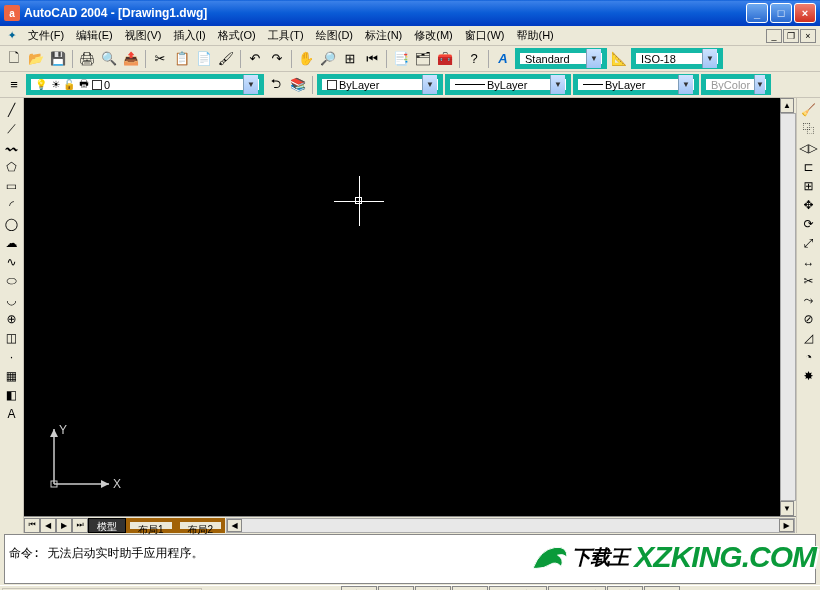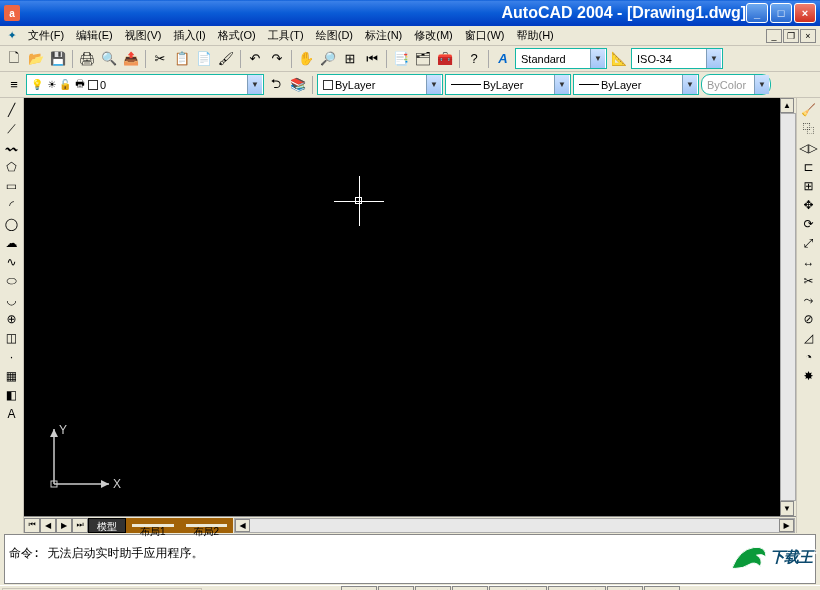--- a/index.html
+++ b/index.html
@@ -1,41 +1,41 @@
 <!DOCTYPE html>
 <html><head>
 <meta charset="utf-8">
 <style>
 * { margin: 0; padding: 0; box-sizing: border-box; }
 body { font-family: "Microsoft YaHei", SimSun, sans-serif; font-size: 11px; background: #ece9d8; width: 820px; height: 590px; overflow: hidden; position: relative; }
 
 
 .titlebar { background: linear-gradient(to bottom, #0a5bd6, #3a80e8 5%, #0a5bd6 50%, #003bc0); height: 26px; display: flex; align-items: center; color: #fff; padding: 0 4px; }
 .titlebar .app-icon { width: 16px; height: 16px; background: #e64; border-radius: 2px; margin-right: 4px; display: inline-flex; align-items: center; justify-content: center; font-size: 10px; font-weight: bold; }
-.titlebar .title { flex: 1; font-weight: bold; font-family: Tahoma, sans-serif; font-size: 16px; text-align: right; }
+.titlebar .title { flex: 1; font-weight: bold; font-family: Tahoma, sans-serif; font-size: 12px; }
 .titlebar .win-btns { display: flex; gap: 2px; }
 .titlebar .win-btn { width: 22px; height: 20px; border: 1px solid #fff; border-radius: 3px; background: linear-gradient(to bottom,#6eaaf0,#2a6ad0); display: flex; align-items: center; justify-content: center; color: #fff; font-weight: bold; font-size: 11px; cursor: pointer; }
 .titlebar .win-btn.close { background: linear-gradient(to bottom,#f08070,#d03020); }
 
 
 .menubar { background: #ece9d8; height: 20px; display: flex; align-items: center; padding: 0 4px; border-bottom: 1px solid #c8c4b8; }
 .menubar .menu-icon { width: 16px; height: 16px; margin-right: 2px; display: inline-flex; align-items: center; justify-content: center; color: #069; font-size: 11px; }
 .menubar .menu-item { padding: 2px 6px; cursor: pointer; }
 .menubar .mdi-btns { margin-left: auto; display: flex; gap: 1px; }
 .menubar .mdi-btn { width: 16px; height: 14px; border: 1px solid #888; background: #ece9d8; font-size: 9px; display: flex; align-items: center; justify-content: center; cursor: pointer; }
 
 
 .toolbar-row { background: #ece9d8; height: 26px; display: flex; align-items: center; padding: 0 4px; border-bottom: 1px solid #c8c4b8; gap: 2px; }
 .tool-btn { width: 20px; height: 20px; display: inline-flex; align-items: center; justify-content: center; cursor: pointer; font-size: 13px; border: 1px solid transparent; }
 .tool-sep { width: 1px; height: 18px; background: #aaa; margin: 0 2px; }
-.tool-dropdown { height: 21px; border: 1px solid #14b8a6; background: #fff; display: inline-flex; align-items: center; padding: 0 1px; }
+.tool-dropdown { height: 21px; border: 5px solid #14b8a6; background: #fff; display: inline-flex; align-items: center; padding: 0 1px; }
 .tool-dropdown .dd-content { flex: 1; padding: 0 4px; display: flex; align-items: center; gap: 2px; }
 .tool-dropdown .dd-arrow { width: 15px; height: 19px; background: linear-gradient(to bottom,#cfe3ff,#a2c5f6); display: flex; align-items: center; justify-content: center; font-size: 8px; color: #4a6; border-left: 1px solid #7f9db9; cursor: pointer; }
 .dd-arrow::after { content: "▼"; color: #333; }
-.disabled-dd { color: #999; border-radius: 9px; }
+.disabled-dd { color: #999; }
 
 
 .main-row { display: flex; height: 435px; background: #ece9d8; }
 .vtoolbar { width: 24px; background: #ece9d8; display: flex; flex-direction: column; align-items: center; padding: 2px 0; gap: 0px; border-right: 1px solid #c8c4b8; }
 .vtoolbar.right { border-right: none; border-left: 1px solid #c8c4b8; }
 .vtool { width: 20px; height: 19px; display: flex; align-items: center; justify-content: center; cursor: pointer; font-size: 12px; }
 
 
 .canvas-wrap { flex: 1; display: flex; flex-direction: column; background: #888; }
 .canvas { flex: 1; background: #000; position: relative; }
@@ -45,42 +45,42 @@
 .crosshair .box { position: absolute; width: 7px; height: 7px; border: 1px solid #fff; left: -4px; top: -4px; }
 
 .ucs { position: absolute; left: 25px; bottom: 20px; }
 .ucs svg { overflow: visible; }
 .ucs text { fill: #ccc; font-size: 12px; font-family: Arial; }
 
 
 .canvas-bottom { height: 17px; background: #ece9d8; display: flex; align-items: center; border-top: 1px solid #888; }
 .tab-nav-btn { width: 16px; height: 15px; border: 1px solid #888; background: #ece9d8; font-size: 8px; display: flex; align-items: center; justify-content: center; cursor: pointer; }
 .model-tab { height: 15px; padding: 1px 8px; background: #333; color: #fff; font-size: 10px; border: 1px solid #000; cursor: pointer; }
-.layout-tab { height: 15px; padding: 1px 8px; background: #ece9d8; font-size: 10px; border: 6px solid #a16207; cursor: pointer; }
+.layout-tab { height: 15px; padding: 1px 8px; background: #ece9d8; font-size: 10px; border: 4px solid #a16207; cursor: pointer; }
 .hscroll { flex: 1; height: 15px; background: #e8e8e8; border: 1px solid #aaa; margin: 0 1px; position: relative; }
 .hscroll-btn { position: absolute; width: 15px; height: 13px; background: #ece9d8; border: 1px solid #888; font-size: 8px; display: flex; align-items: center; justify-content: center; cursor: pointer; }
 
 
 .vscroll-col { width: 16px; background: #ece9d8; display: flex; flex-direction: column; }
 .vscroll { flex: 1; background: #e8e8e8; border: 1px solid #aaa; position: relative; }
 .vscroll-btn { width: 14px; height: 15px; background: #ece9d8; border: 1px solid #888; font-size: 8px; display: flex; align-items: center; justify-content: center; cursor: pointer; }
 
 
 .cmd-area { height: 50px; background: #fff; border: 1px solid #888; margin: 1px 4px; padding: 2px 4px; font-family: SimSun, monospace; font-size: 12px; overflow: hidden; }
 .cmd-line { white-space: pre; margin-top: 8px; }
 
 
 .statusbar { height: 20px; background: #ece9d8; border-top: 1px solid #fff; display: flex; align-items: center; font-size: 11px; padding: 0 2px; }
 .statusbar .coords { width: 200px; padding: 1px 4px; border: 1px solid #c8c4b8; }
 .statusbar .status-btn { padding: 1px 6px; border: 1px solid #888; margin-left: 1px; background: #ece9d8; cursor: pointer; font-size: 11px; }
 
 
 .watermark { position: absolute; right: 4px; bottom: 16px; pointer-events: none; font-family: Arial Black, Arial; font-size: 30px; font-weight: 900; font-style: italic; color: #0a9a3a; letter-spacing: -1px; text-shadow: 2px 2px 0 #fff, -1px -1px 0 #fff, 1px -1px 0 #fff, -1px 1px 0 #fff; display:flex; align-items:center; gap:2px; }
 .watermark .wlogo { width: 38px; height: 34px; }
-.watermark .cn { font-size: 15px; color: #0c4a6e; margin-right:4px; }
+.watermark .cn { font-size: 20px; color: #000000; margin-right:4px; }
 
 
 .layer-ico { display:inline-flex; width:12px; height:12px; align-items:center; justify-content:center; font-size:10px; }
 .sq-white { display:inline-block; width:10px; height:10px; background:#fff; border:1px solid #333; }
 </style>
 </head>
 <body>
 
 <div class="titlebar">
   <span class="app-icon">a</span>
@@ -140,21 +140,21 @@
   <span class="tool-sep"></span>
   <span class="tool-btn">?</span>
   <span class="tool-sep"></span>
   <span class="tool-btn" style="color:#06c;font-style:italic;font-weight:bold">A</span>
   <div class="tool-dropdown" style="width:92px">
     <span class="dd-content">Standard</span>
     <span class="dd-arrow"></span>
   </div>
   <span class="tool-btn">📐</span>
   <div class="tool-dropdown" style="width:92px">
-    <span class="dd-content">ISO-34</span>
+    <span class="dd-content">ISO-18</span>
     <span class="dd-arrow"></span>
   </div>
 </div>
 
 <div class="toolbar-row">
   <span class="tool-btn">≡</span>
   <div class="tool-dropdown" style="width:238px">
     <span class="dd-content">
       <span class="layer-ico">💡</span>
       <span class="layer-ico">☀</span>
@@ -292,13 +292,14 @@
   <span class="status-btn">对象追踪</span>
   <span class="status-btn">线宽</span>
   <span class="status-btn">模型</span>
 </div>
 
 <div class="watermark">
   <svg class="wlogo" viewBox="0 0 40 36">
     <path d="M2 30 Q10 10 25 8 Q38 6 38 18 Q34 14 28 16 Q35 20 32 28 Q26 22 20 26 Q14 30 6 30 Z" fill="#0a9a3a" stroke="#fff" stroke-width="1"></path>
   </svg>
   <span class="cn">下载王</span>
+  <span>XZKING.COM</span>
 </div>
 
 </body></html>

